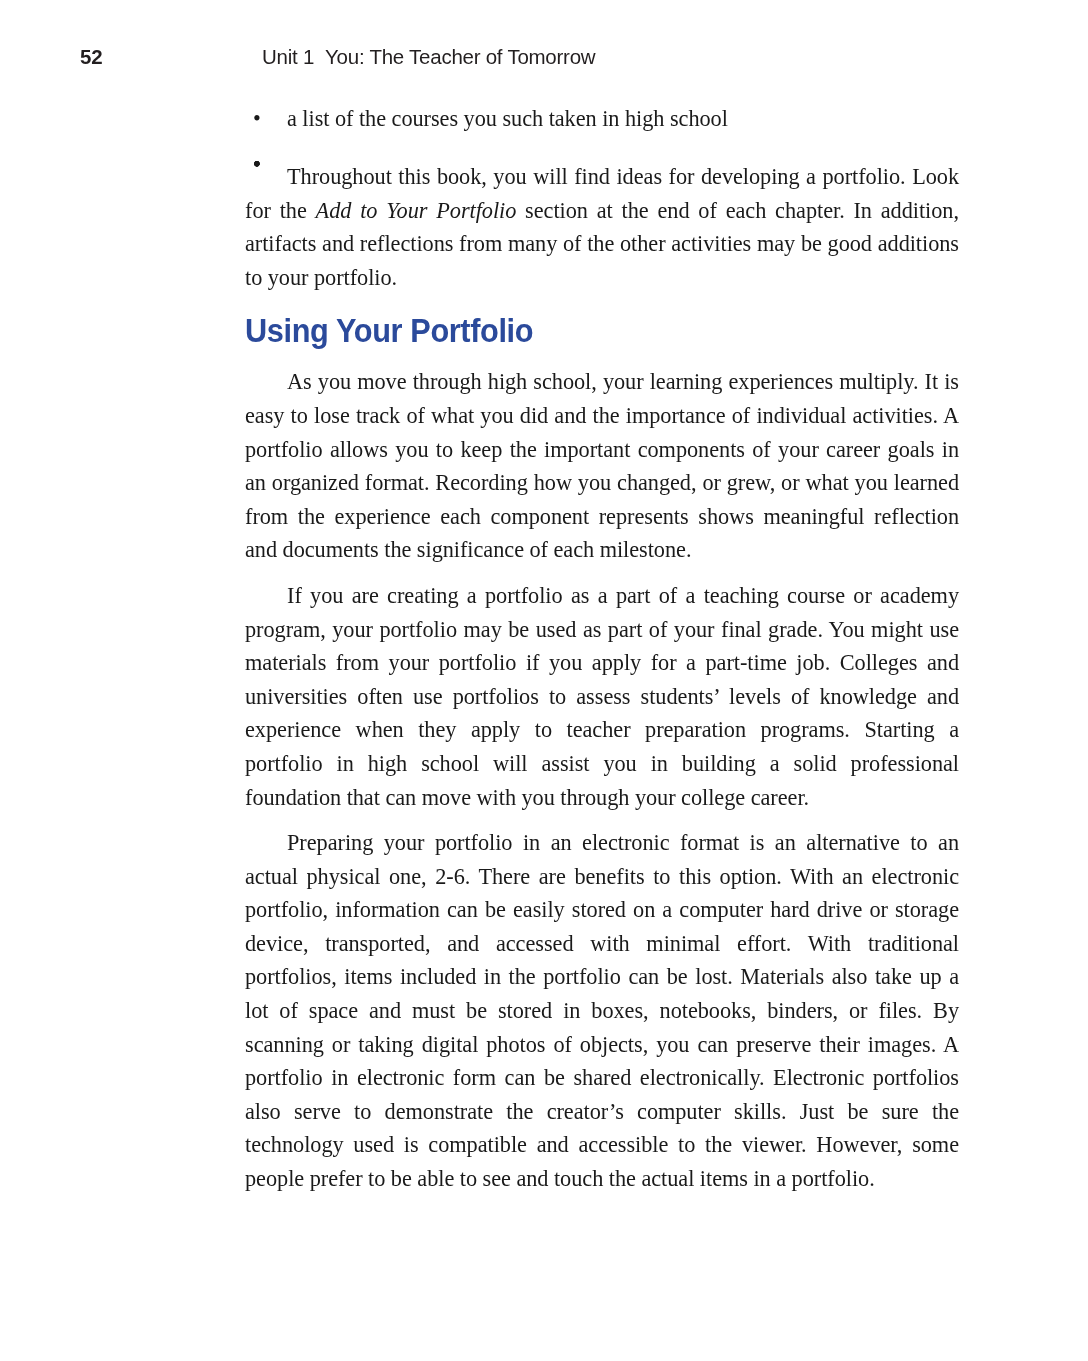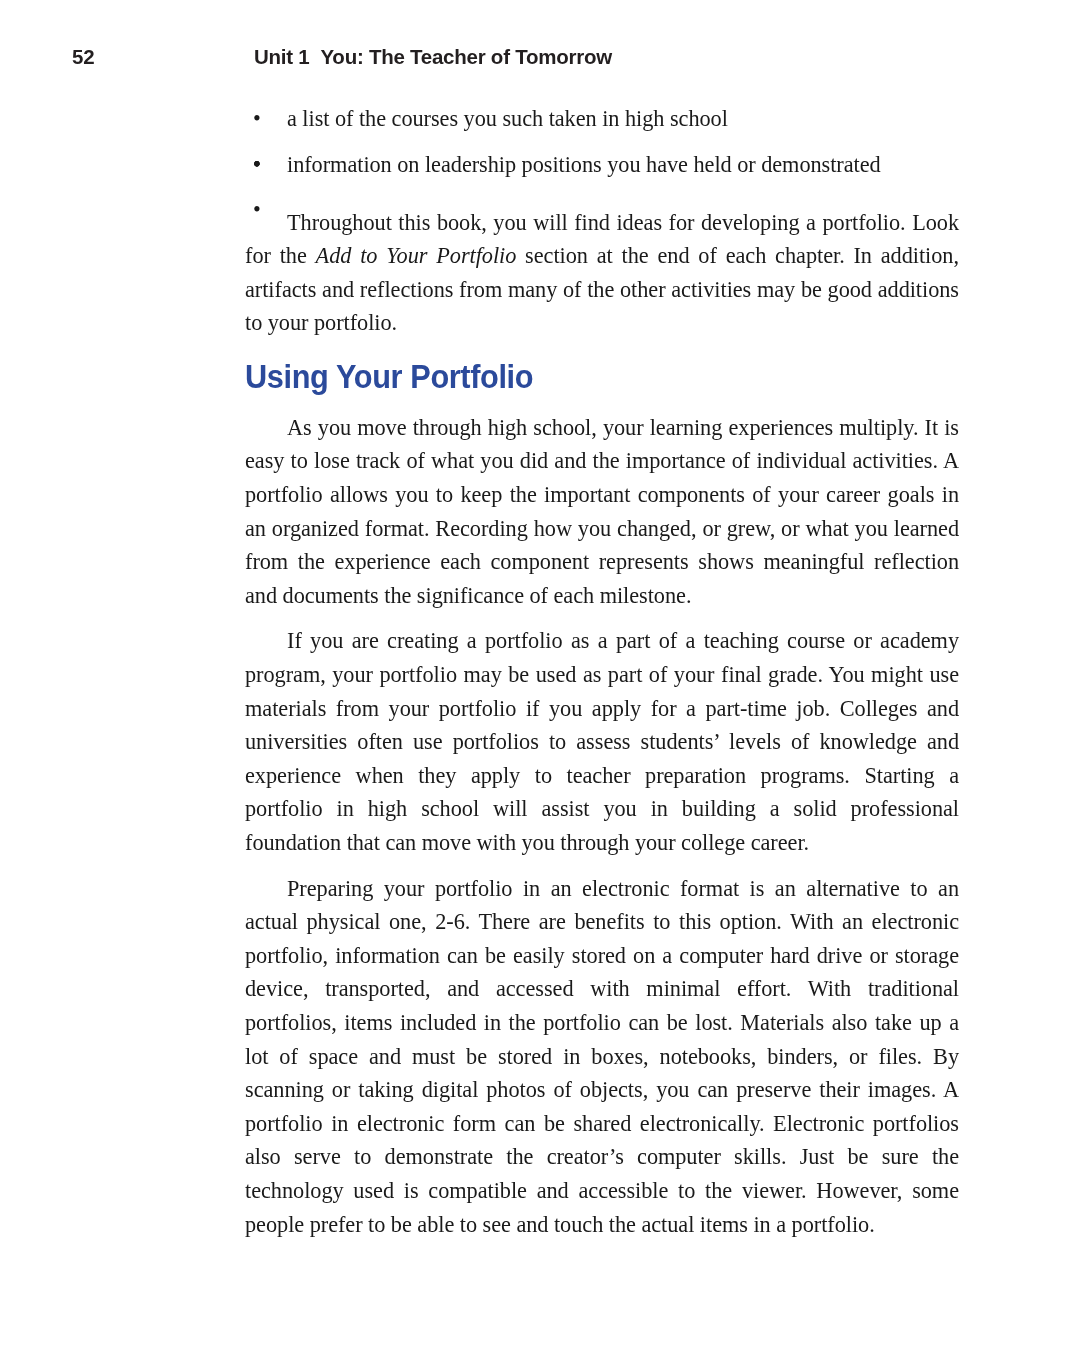--- a/index.html
+++ b/index.html
@@ -20,41 +20,41 @@
   .page {
     position: absolute;
     inset: 0;
     background: #ffffff;
   }
 
   
   .running-header {
     position: absolute;
     top: 44px;
-    left: 8px;
+    left: 16px;
     width: 936px;
     height: 34px;
   }
   .folio {
     position: absolute;
     left: 64px;
     top: 0;
     font-family: "Liberation Sans", "DejaVu Sans", sans-serif;
     font-weight: bold;
     font-size: 20.5px;
     letter-spacing: -0.2px;
     color: #231f20;
     line-height: 26px;
   }
   .header-title {
     position: absolute;
     left: 246px;
     top: 0;
     font-family: "Liberation Sans", "DejaVu Sans", sans-serif;
-    font-weight: bold;
+    font-weight: normal;
     font-size: 20.5px;
     letter-spacing: -0.25px;
     color: #231f20;
     line-height: 26px;
     white-space: pre;
   }
   .header-unit {
     margin-right: 11px;
   }
 
@@ -151,21 +151,20 @@
         <span class="bullet-dot">•</span>
       </li>
       <li class="bullet-item">
         <span class="bullet-dot">•</span>
       </li>
       <li class="bullet-item">
         <span class="bullet-dot">•</span>
       </li>
       <li class="bullet-item">
         <span class="bullet-dot">•</span>
-        <span>information on leadership positions you have held or demonstrated</span>
       </li>
       <li class="bullet-item">
         <span class="bullet-dot">•</span>
       </li>
     </ul>
 
     <p class="body-para after-list"><span>Throughout this book, you will find ideas for developing a portfolio. Look for the </span><em>Add to Your Portfolio</em><span> section at the end of each chapter. In addition, artifacts and reflections from many of the other activities may be good additions to your portfolio.</span></p>
 
     <div class="heading-block">
       <h2 class="section-heading">Using Your Portfolio</h2>

